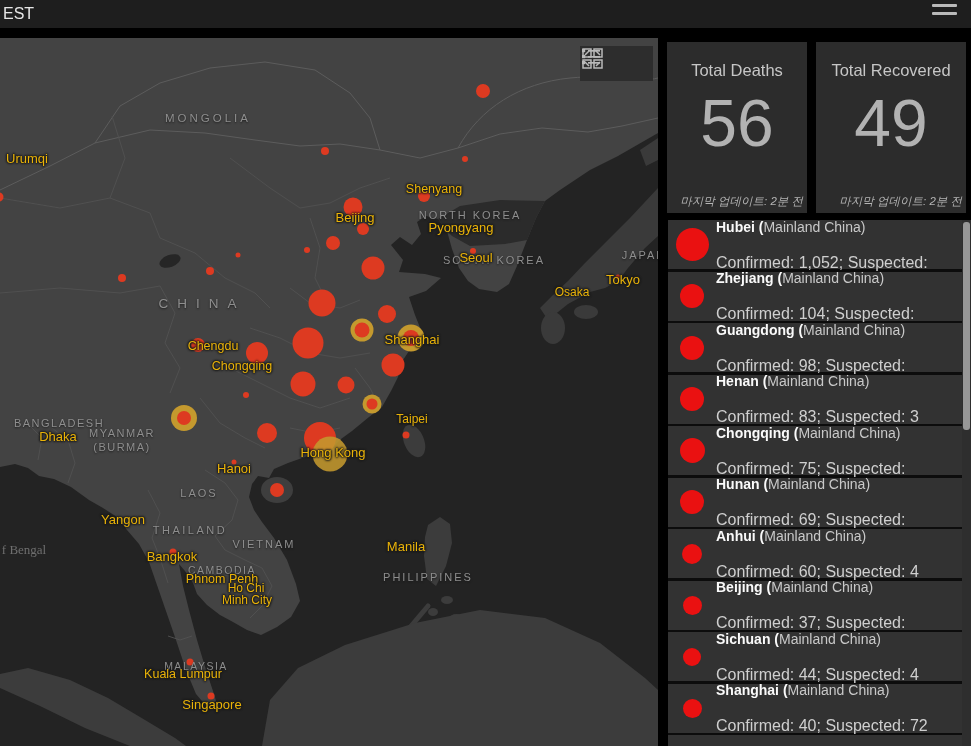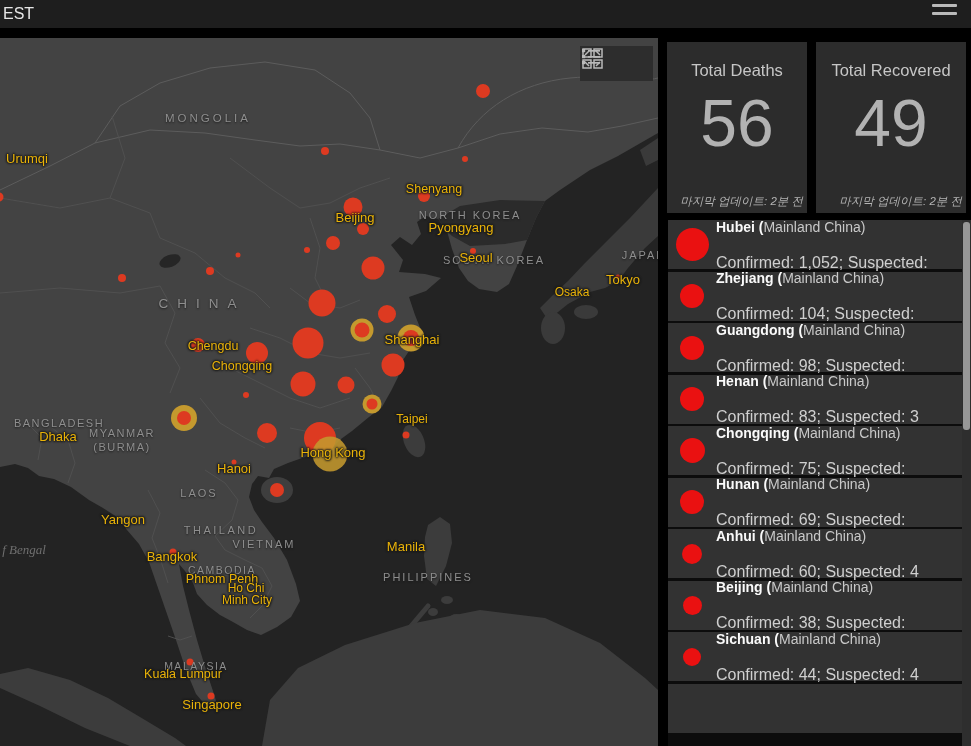--- a/index.html
+++ b/index.html
@@ -14,21 +14,21 @@
 
   
   .map{position:absolute;left:0;top:38px;width:658px;height:708px;background:#232323;overflow:hidden}
   .map svg{position:absolute;left:0;top:0}
   #map-labels{position:absolute;left:0;top:0;width:100%;height:100%;pointer-events:none}
   #map-labels span{position:absolute;transform:translate(-50%,-50%);white-space:nowrap}
   .ylab{color:#eab308;font-size:13px;
         text-shadow:0 1px 2px #1b1b1b,1px 0 2px #1b1b1b,0 -1px 2px #1b1b1b,-1px 0 2px #1b1b1b}
   .clab{color:#8e8e8e;font-size:11px;letter-spacing:2px;
         text-shadow:0 1px 2px rgba(20,20,20,.8)}
-  .slab{color:#6f6f6f;font-size:13px;font-family:"Liberation Serif",serif;font-style:italic}
+  .slab{color:#6f6f6f;font-size:13px;font-family:"Liberation Serif",serif;}
   .map-controls{position:absolute;top:8px;right:5px;background:#2d2d2d;padding:3px 4px;display:flex;gap:3px}
   .mbtn{width:31px;height:29px;background:none;border:none;display:flex;align-items:center;justify-content:center;cursor:pointer;padding:0}
 
   
   .stat{position:absolute;top:42px;height:171px;background:#2c2c2c}
   #stat-deaths{left:667px;width:140px}
   #stat-recovered{left:816px;width:150px}
   .stat .t{margin-top:19px;text-align:center;font-size:16.5px;color:#c6c6c6}
   .stat .v{text-align:center;font-size:66px;line-height:1.05;color:#b2b2b2;font-weight:500;margin-top:9px}
   .stat .u{position:absolute;bottom:4px;right:4px;font-size:11.5px;font-style:italic;color:#b5b5b5}
@@ -171,21 +171,21 @@
   <div id="map-labels">
       <span class="clab" style="left: 208px; top: 80px; letter-spacing: 3px; font-size: 11.5px;">MONGOLIA</span>
       <span class="clab" style="left: 202px; top: 265px; letter-spacing: 9px; font-size: 13.5px;">CHINA</span>
       <span class="clab" style="left: 470px; top: 177px;">NORTH KOREA</span>
       <span class="clab" style="left: 494px; top: 222px;">SOUTH KOREA</span>
       <span class="clab" style="left: 619px; top: 217px; margin-left: 25px;">JAPAN</span>
       <span class="clab" style="left: 59px; top: 385px; letter-spacing: 1.5px;">BANGLADESH</span>
       <span class="clab" style="left: 122px; top: 395px; letter-spacing: 1.5px;">MYANMAR</span>
       <span class="clab" style="left: 122px; top: 409px; letter-spacing: 1.5px;">(BURMA)</span>
       <span class="clab" style="left: 199px; top: 455px;">LAOS</span>
-      <span class="clab" style="left: 190px; top: 492px; letter-spacing: 2.5px; margin-left: 31px;">THAILAND</span>
+      <span class="clab" style="left: 190px; top: 492px; letter-spacing: 2.5px;">THAILAND</span>
       <span class="clab" style="left: 264px; top: 506px;">VIETNAM</span>
       <span class="clab" style="left: 222px; top: 532px; letter-spacing: 1.5px; font-size: 10.5px;">CAMBODIA</span>
       <span class="clab" style="left: 428px; top: 539px;">PHILIPPINES</span>
       <span class="clab" style="left: 196px; top: 628px; letter-spacing: 1.5px; font-size: 10.5px;">MALAYSIA</span>
       <span class="ylab" style="left: 27px; top: 120px;">Urumqi</span>
       <span class="ylab" style="left: 434px; top: 151px; font-size: 12.5px;">Shenyang</span>
       <span class="ylab" style="left: 355px; top: 179px;">Beijing</span>
       <span class="ylab" style="left: 461px; top: 189px;">Pyongyang</span>
       <span class="ylab" style="left: 476px; top: 219px;">Seoul</span>
       <span class="ylab" style="left: 623px; top: 241px; text-align: center;">Tokyo</span>
@@ -310,30 +310,39 @@
           <div class="l1"><b>Anhui (</b><span>Mainland China)</span></div>
           <div class="l2">Confirmed: 60; Suspected: 4</div>
         </div>
       </div>
       <div class="row">
         <span class="dotcell">
           <span class="dot" style="height: 19px; width: 19px; background: rgb(234, 17, 17);"></span>
         </span>
         <div class="rt">
           <div class="l1"><b>Beijing (</b><span>Mainland China)</span></div>
-          <div class="l2">Confirmed: 38; Suspected: </div>
+          <div class="l2">Confirmed: 37; Suspected: </div>
         </div>
       </div>
       <div class="row">
         <span class="dotcell">
           <span class="dot" style="height: 18px; width: 18px; background: rgb(234, 17, 17);"></span>
         </span>
         <div class="rt">
           <div class="l1"><b>Sichuan (</b><span>Mainland China)</span></div>
           <div class="l2">Confirmed: 44; Suspected: 4</div>
+        </div>
+      </div>
+      <div class="row">
+        <span class="dotcell">
+          <span class="dot" style="height: 19px; width: 19px; background: rgb(234, 17, 17);"></span>
+        </span>
+        <div class="rt">
+          <div class="l1"><b>Shanghai (</b><span>Mainland China)</span></div>
+          <div class="l2">Confirmed: 40; Suspected: 72</div>
         </div>
       </div>
       <div class="row"></div>
     </div>
   <div class="scroll">
     <div class="thumb"></div>
   </div>
 </div>
 
 </body></html>

